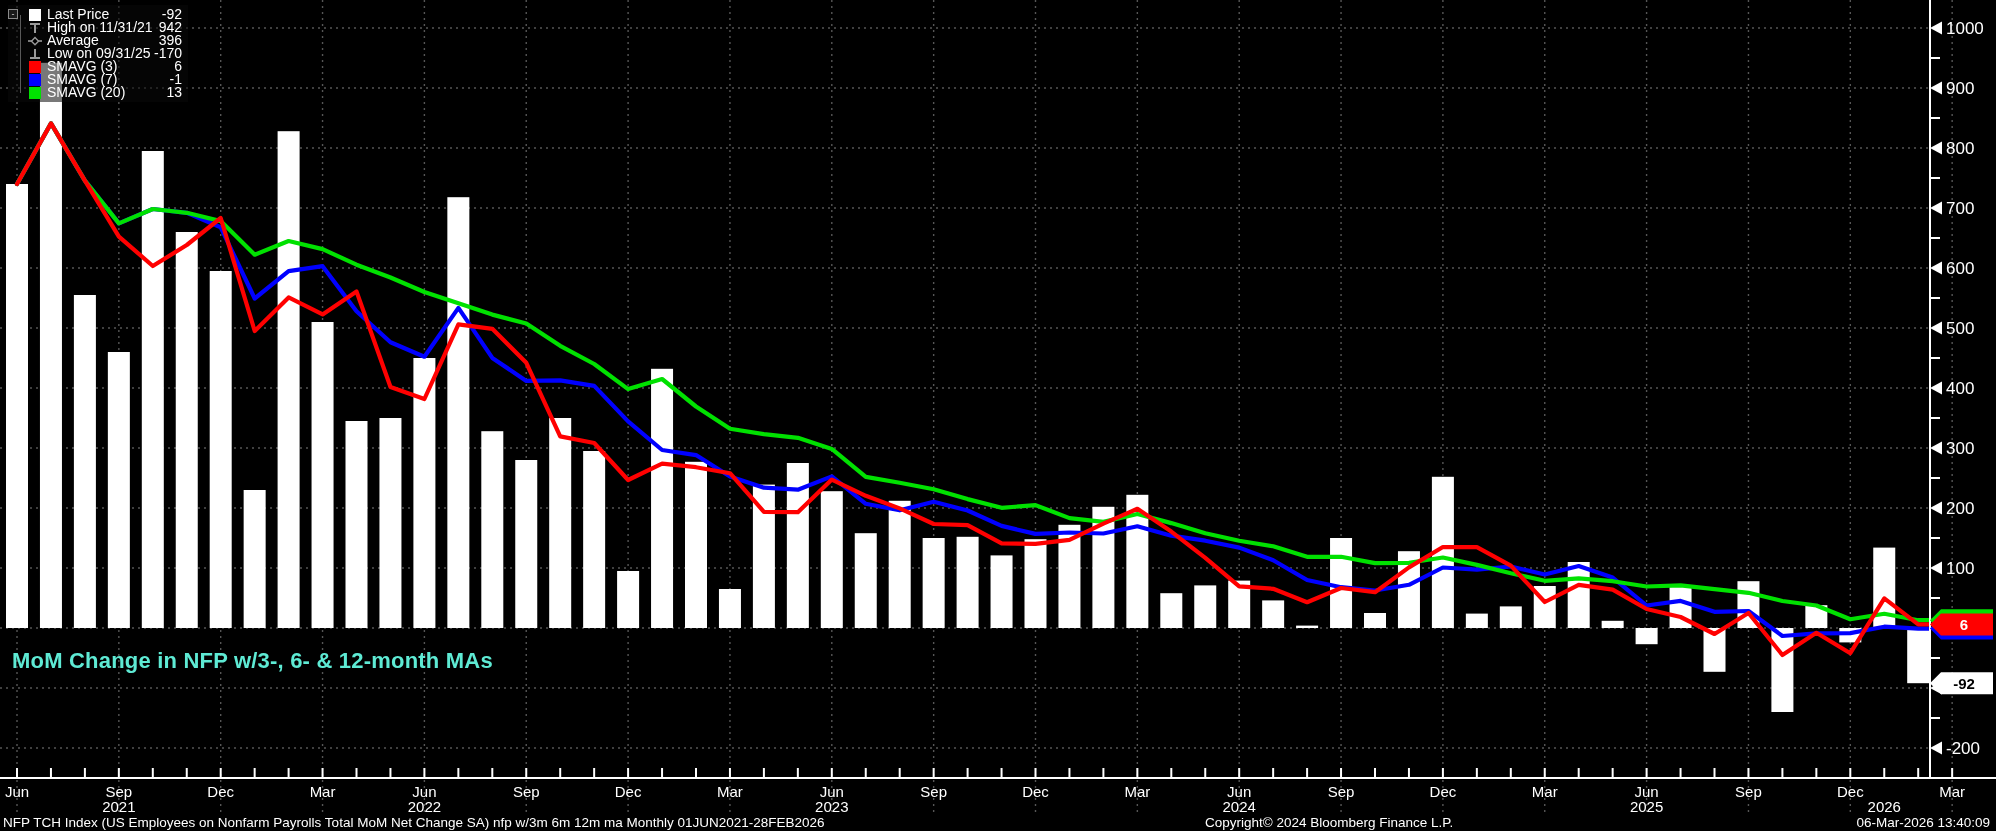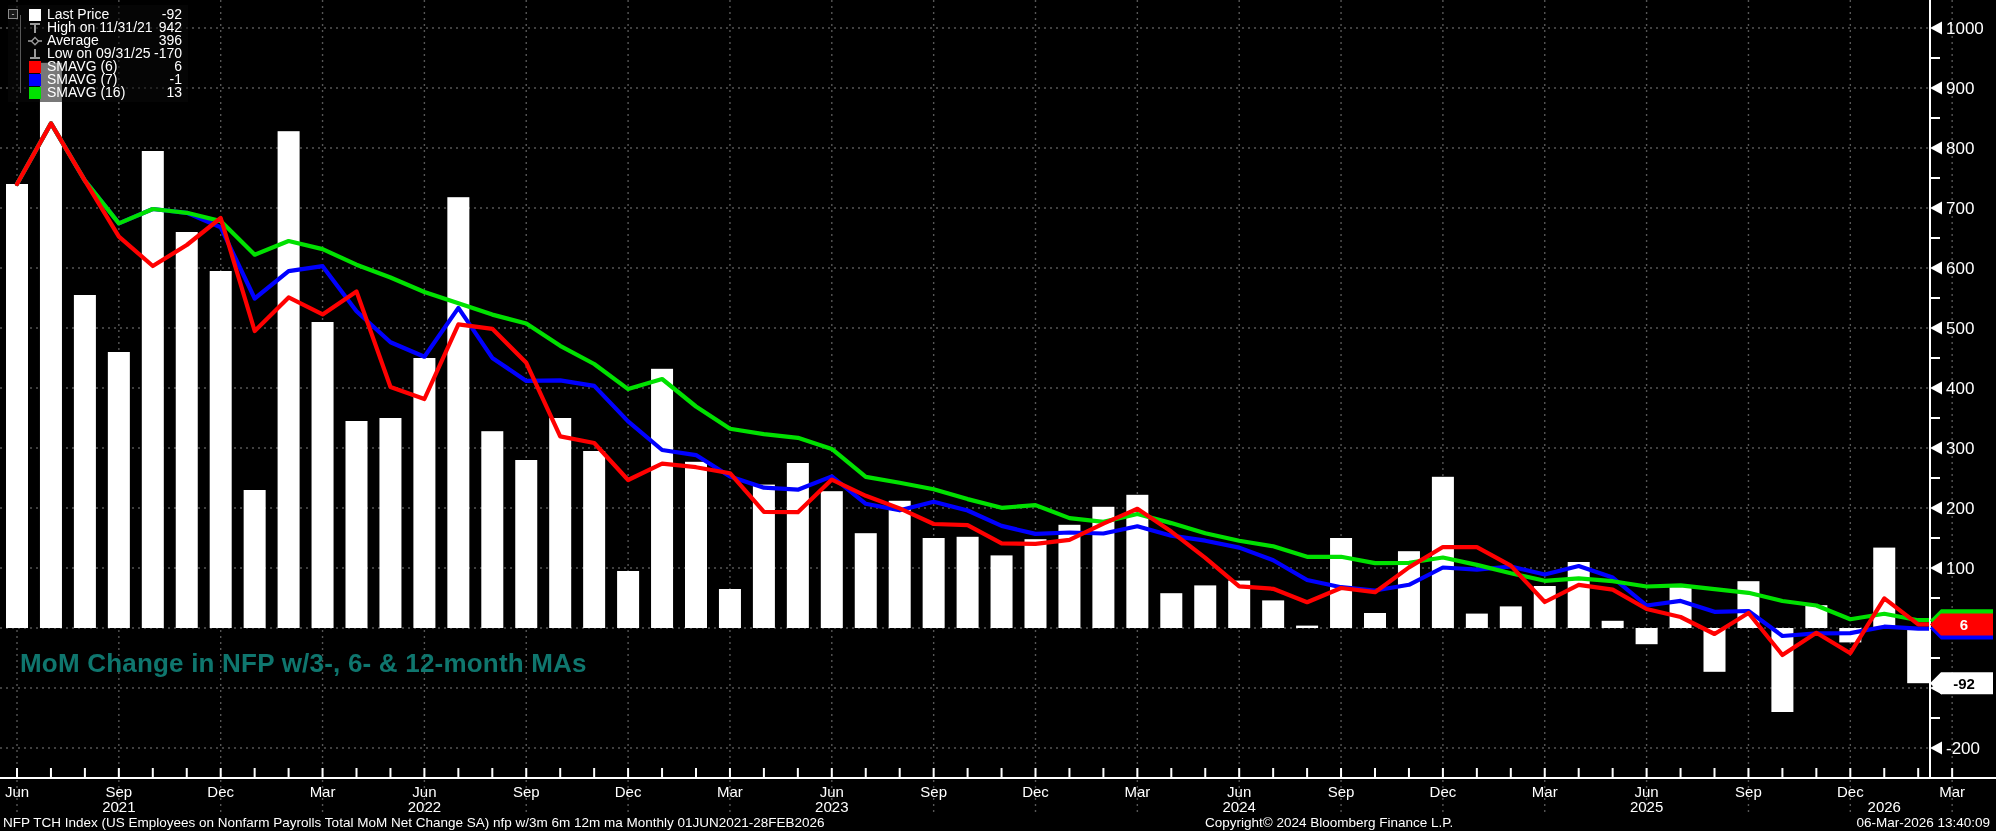--- a/index.html
+++ b/index.html
@@ -1,19 +1,19 @@
 <!DOCTYPE html>
 <html><head>
 <meta charset="utf-8">
 <style>
   html,body{margin:0;padding:0;background:#000;}
   .screen{position:relative;width:1996px;height:831px;background:#000;overflow:hidden;
           font-family:"Liberation Sans",sans-serif;-webkit-font-smoothing:antialiased;}
   #plot{position:absolute;left:0;top:0;}
-  .chart-title{position:absolute;left:12px;top:648px;color:#0f766e;font-size:26px;font-weight:bold;letter-spacing:.2px;margin-left:8px;}
+  .chart-title{position:absolute;left:12px;top:648px;color:#5eead4;font-size:22px;font-weight:bold;letter-spacing:.2px;}
   .legend{position:absolute;left:8px;top:5px;width:180px;background:rgba(10,10,10,0.55);
           padding:3px 4px 3px 2px;box-sizing:border-box;}
   .legend-row{display:flex;align-items:center;height:13px;color:#fff;font-size:14px;line-height:13px;}
   .legend-marker{width:15px;height:12px;margin:0 4px 0 18px;flex:0 0 auto;display:inline-block;}
   .legend-label{flex:1 1 auto;white-space:nowrap;}
   .legend-value{flex:0 0 auto;text-align:right;padding-right:2px;}
   .legend-tree{position:absolute;left:12px;top:10px;width:1px;height:78px;background:#5a5a5a;}
   .expander{position:absolute;left:8px;top:9px;width:10px;height:10px;border:1px solid #8a8a8a;
             color:#cfcfcf;font-size:9px;line-height:8px;text-align:center;background:#1a1a1a;box-sizing:border-box;}
   .footer{position:absolute;left:0;top:813px;width:1996px;height:18px;color:#fff;font-size:13.5px;}
@@ -293,35 +293,35 @@
             <line x1="7" y1="1" x2="7" y2="10" stroke="#9a9a9a" stroke-width="2"></line>
             <line x1="2" y1="10" x2="12" y2="10" stroke="#9a9a9a" stroke-width="2"></line>
           </svg></span>
         <span class="legend-label">Low on 09/31/25</span>
         <span class="legend-value">-170</span>
       </div>
       <div class="legend-row">
         <span class="legend-marker"><svg width="15" height="12">
             <rect x="1" y="0" width="12" height="12" fill="#ff0000"></rect>
           </svg></span>
-        <span class="legend-label">SMAVG (6)</span>
+        <span class="legend-label">SMAVG (3)</span>
         <span class="legend-value">6</span>
       </div>
       <div class="legend-row">
         <span class="legend-marker"><svg width="15" height="12">
             <rect x="1" y="0" width="12" height="12" fill="#0000ff"></rect>
           </svg></span>
         <span class="legend-label">SMAVG (7)</span>
         <span class="legend-value">-1</span>
       </div>
       <div class="legend-row">
         <span class="legend-marker"><svg width="15" height="12">
             <rect x="1" y="0" width="12" height="12" fill="#00e100"></rect>
           </svg></span>
-        <span class="legend-label">SMAVG (16)</span>
+        <span class="legend-label">SMAVG (20)</span>
         <span class="legend-value">13</span>
       </div>
     </div>
   <div class="expander">-</div>
 
   <div class="footer">
     <div class="footer-left">NFP TCH Index (US Employees on Nonfarm Payrolls Total MoM Net Change SA) nfp w/3m 6m 12m ma Monthly 01JUN2021-28FEB2026</div>
     <div class="footer-copy">Copyright© 2024 Bloomberg Finance L.P.</div>
     <div class="footer-time">06-Mar-2026 13:40:09</div>
   </div>

